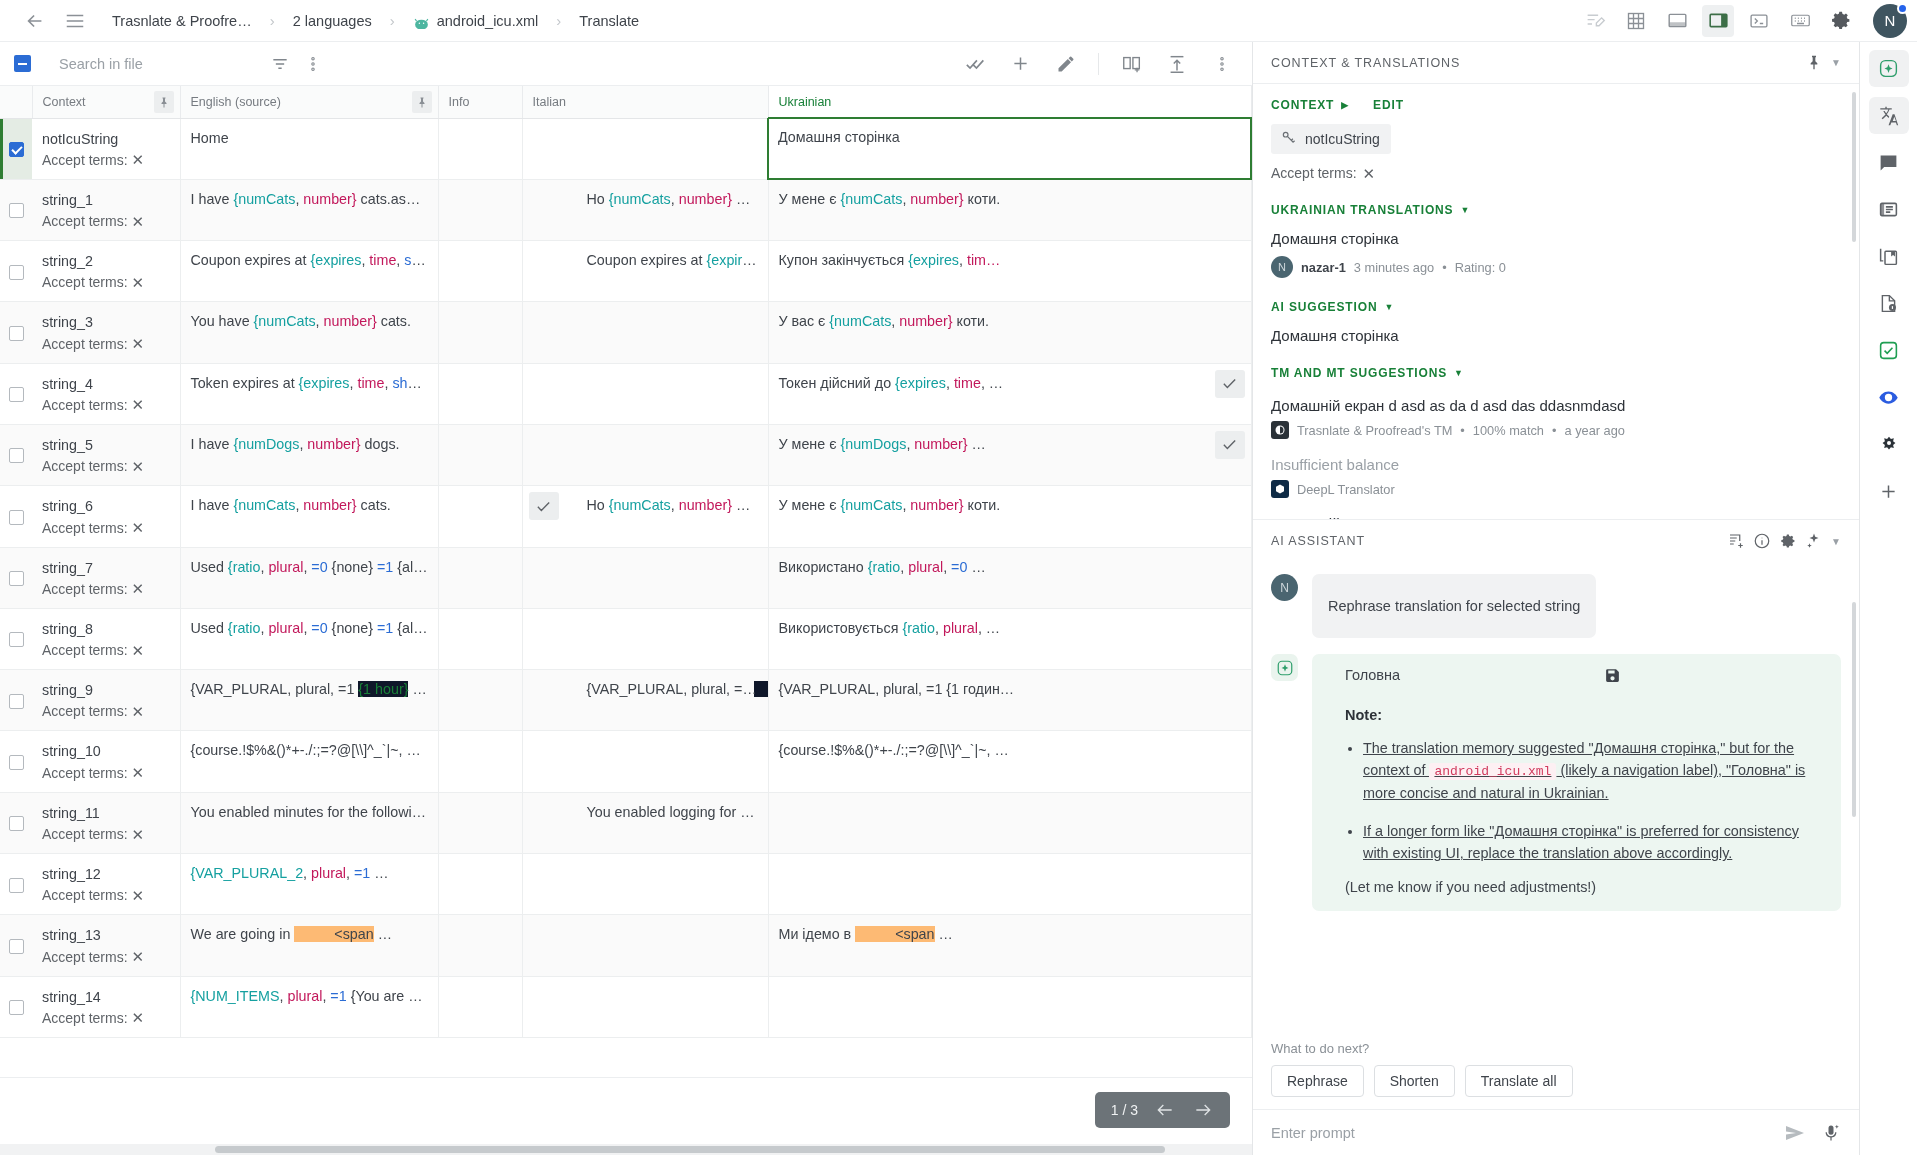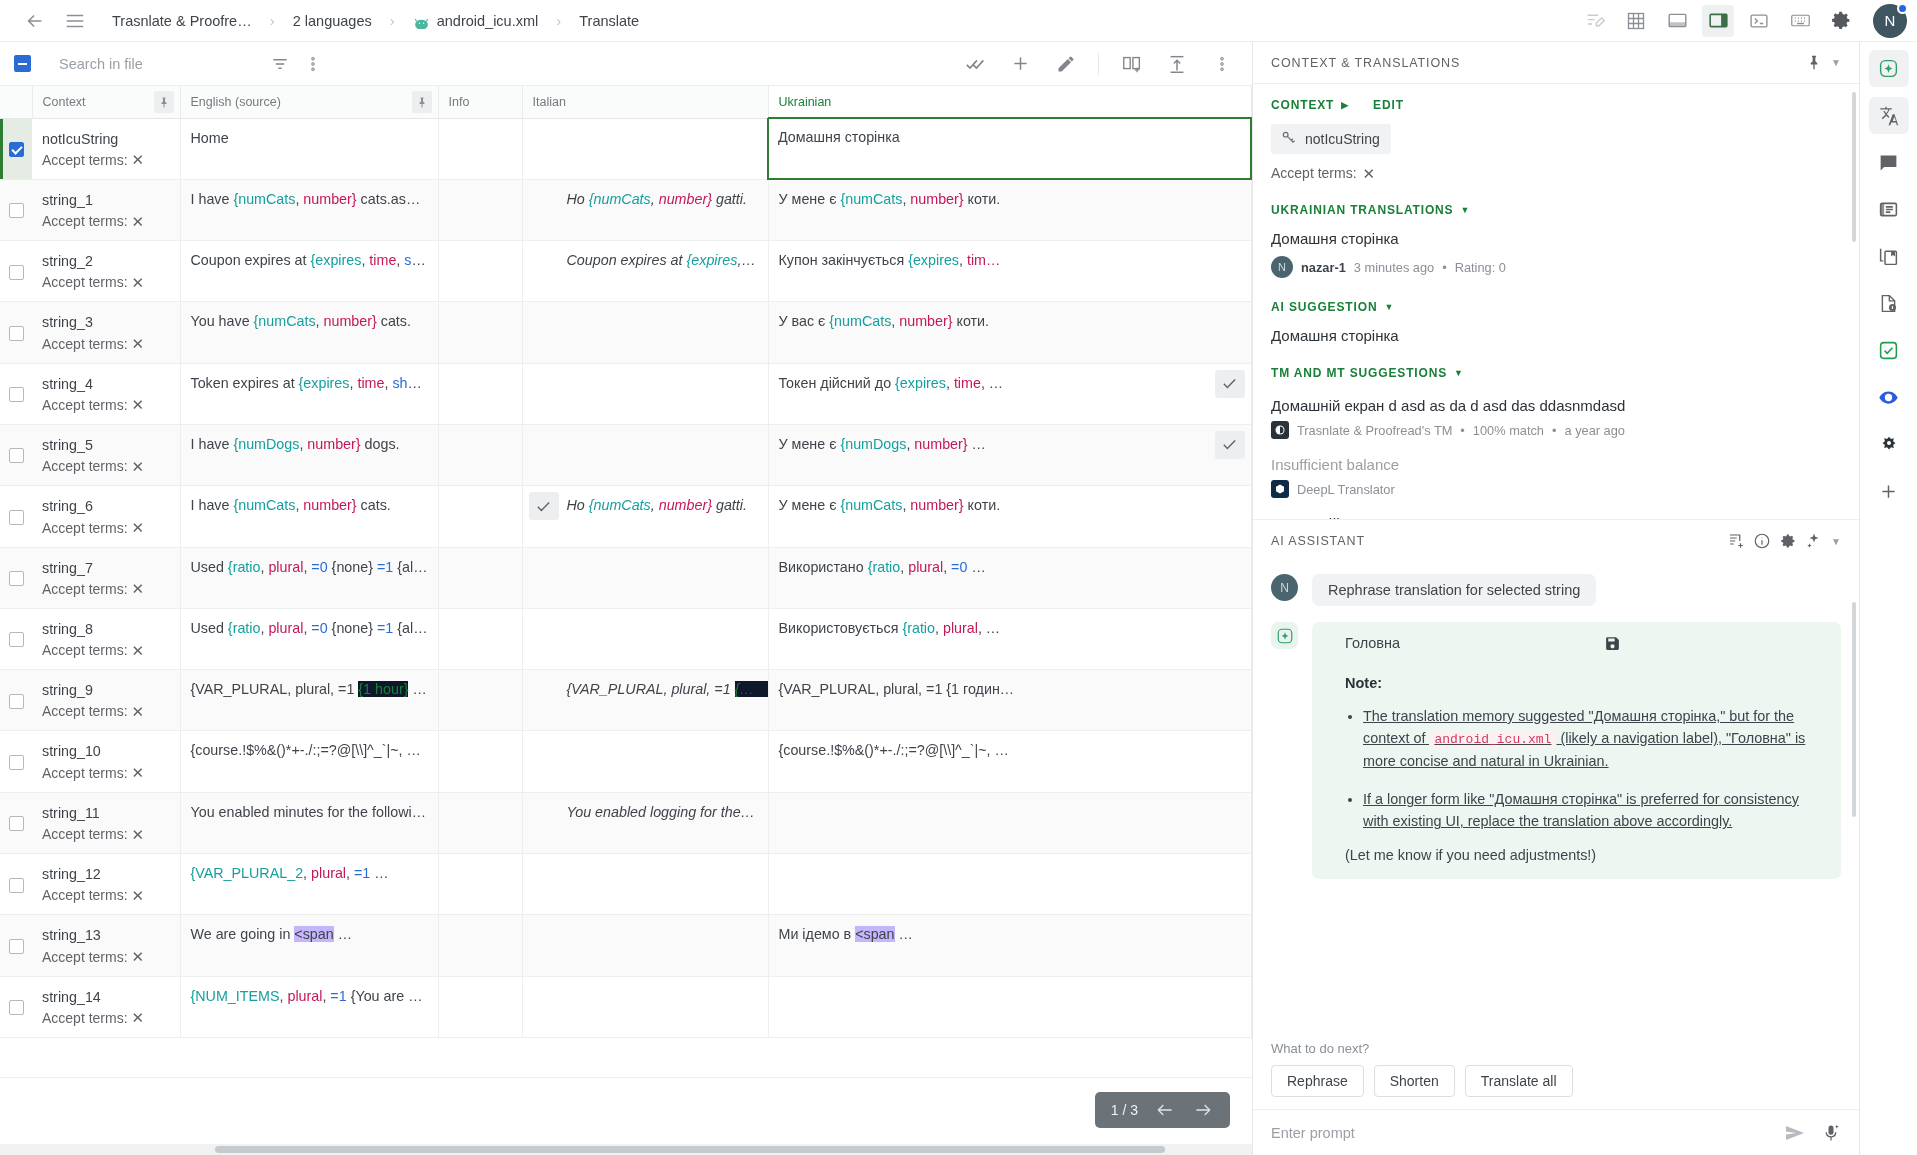--- a/index.html
+++ b/index.html
@@ -81,26 +81,26 @@
                     border: solid #fff; border-width: 0 2px 2px 0; transform: rotate(45deg); }
   .ctx-key { font-size: 14.3px; color: #3f444b; line-height: 1.35; }
   .ctx-terms { font-size: 14px; color: #5f6368; margin-top: 3px; display: flex; align-items: center; gap: 4px; }
   .xicon { color: #5f6368; font-size: 15px; line-height: 1; cursor: pointer; }
   td.c-uk { position: relative; padding-right: 46px; }
   tr.row-sel td.c-uk { border: 2px solid #2e7d32; background: #fff; padding: 10px 46px 10px 9px; }
   .tick-btn { position: absolute; right: 6px; top: 6px; width: 30px; height: 28px; background: #eceeef;
               border-radius: 3px; display: flex; align-items: center; justify-content: center;
               color: #5f6368; cursor: pointer; }
   .tick-btn.left { left: 6px; right: auto; }
-  td.c-it { position: relative; padding-left: 44px; font-style: italic; }
+  td.c-it { position: relative; padding-left: 64px; }
   .ph { color: #15a0a0; }
   .ph2 { color: #c2185b; }
   .ph3 { color: #2b6cd4; }
   .hl-green { background: #0f172a; color: #188038; }
-  .hl-yellow { background: #c4b5fd; }
+  .hl-yellow { background: #fdba74; padding-left: 40px; }
 
   
   .ed-footer { height: 78px; min-height: 78px; border-top: 1px solid #eceef0; position: relative;
                background: #fff; }
   .pager { position: absolute; right: 22px; top: 14px; height: 36px; background: #6c7378;
            border-radius: 5px; display: flex; align-items: center; gap: 16px; padding: 1px 16px;
            color: #f0f2f3; font-size: 14px; }
   .pager .nav { cursor: pointer; color: #dfe3e5; display: flex; }
   .hscroll { position: absolute; left: 0; bottom: 0; height: 11px; width: 100%; background: #f1f2f3; }
   .hscroll i { position: absolute; left: 215px; top: 2px; height: 7px; width: 950px;
@@ -144,21 +144,21 @@
                      background: #d4d7da; border-radius: 3px; }
 
   
   .ai-sec { flex: 1 1 auto; display: flex; flex-direction: column; min-height: 0;
             border-top: 1px solid #eceef0; }
   .ai-head { height: 42px; min-height: 42px; display: flex; align-items: center;
              padding: 0 14px 0 18px; }
   .ai-head .ai-title { font-size: 12.5px; letter-spacing: .9px; color: #5f6368; flex: 1 1 auto; }
   .ai-body { flex: 1 1 auto; overflow: hidden; padding: 4px 18px 0 18px; position: relative; }
   .msg-user { display: flex; align-items: flex-start; gap: 14px; margin-top: 8px; }
-  .bubble-user { background: #f1f2f3; border-radius: 7px; padding: 8px 16px;
+  .bubble-user { background: #f1f2f3; border-radius: 7px; padding: 24px 16px;
                  font-size: 14.5px; color: #3f444b; }
   .msg-ai { display: flex; align-items: flex-start; gap: 14px; margin-top: 16px; }
   .ai-badge { width: 27px; height: 27px; border-radius: 7px; background: #eaf4ee;
               display: flex; align-items: center; justify-content: center; flex: 0 0 auto; }
   .bubble-ai { background: #edf6f1; border-radius: 7px; padding: 13px 17px 16px 33px;
                flex: 1 1 auto; position: relative; min-width: 0; }
   .bub-head { display: flex; align-items: flex-start; }
   .bub-head span { flex: 1 1 auto; font-size: 14.5px; color: #3f444b; }
   .save-ico { color: #5f6368; cursor: pointer; flex: 0 0 auto; }
   .note-h { font-weight: 700; font-size: 14.5px; color: #2d3238; margin-top: 20px; }

